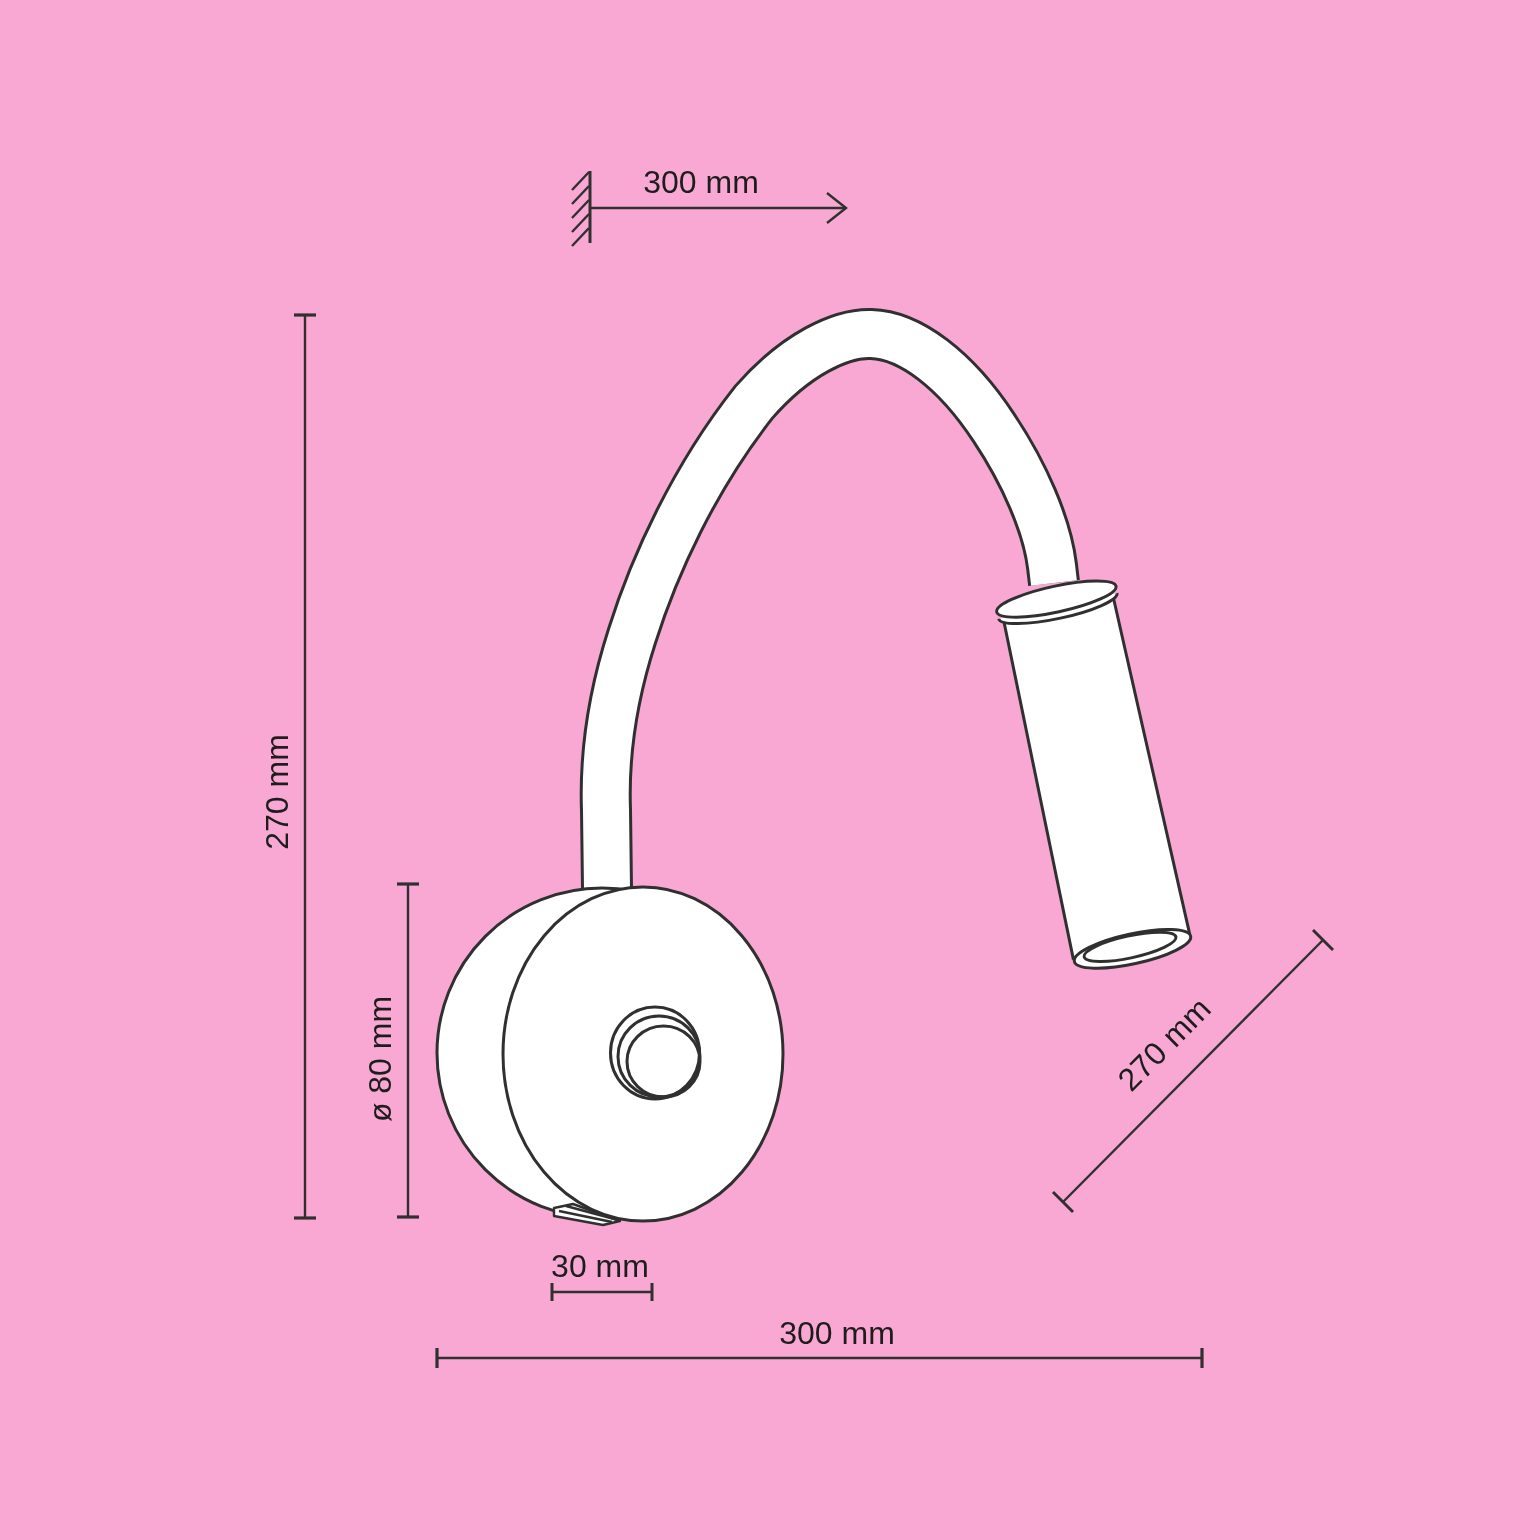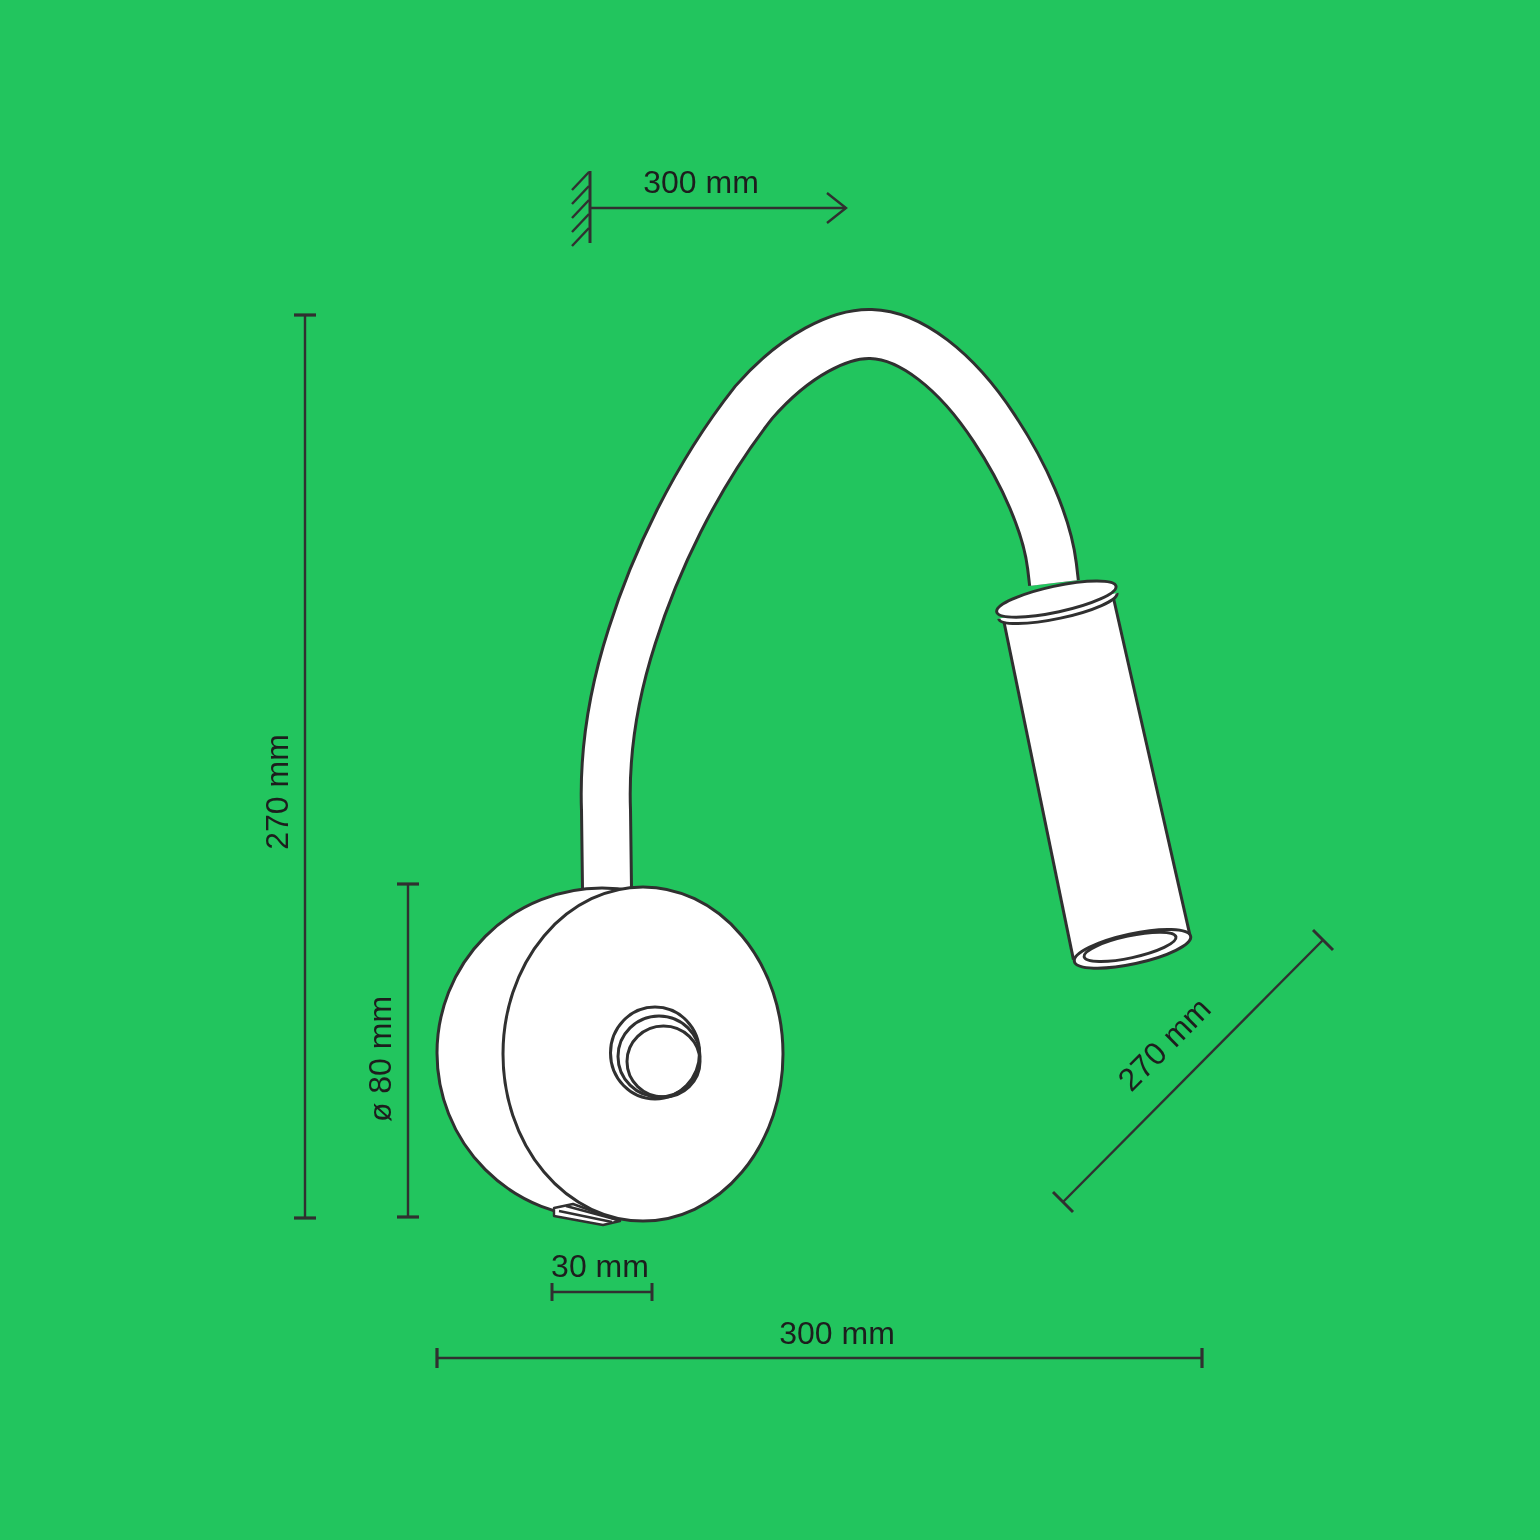--- a/index.html
+++ b/index.html
@@ -7,21 +7,21 @@
     padding: 0;
     background: #ffffff;
     width: 1540px;
     height: 1540px;
     overflow: hidden;
   }
   .canvas-wrap {
     width: 1540px;
     height: 1540px;
     position: relative;
-    background: #22c55e;
+    background: #f9a8d4;
   }
   svg text {
     font-family: "Liberation Sans", "DejaVu Sans", sans-serif;
     font-size: 32px;
     font-weight: 400;
     fill: #1d1d1d;
   }
 </style>
 </head>
 <body>

